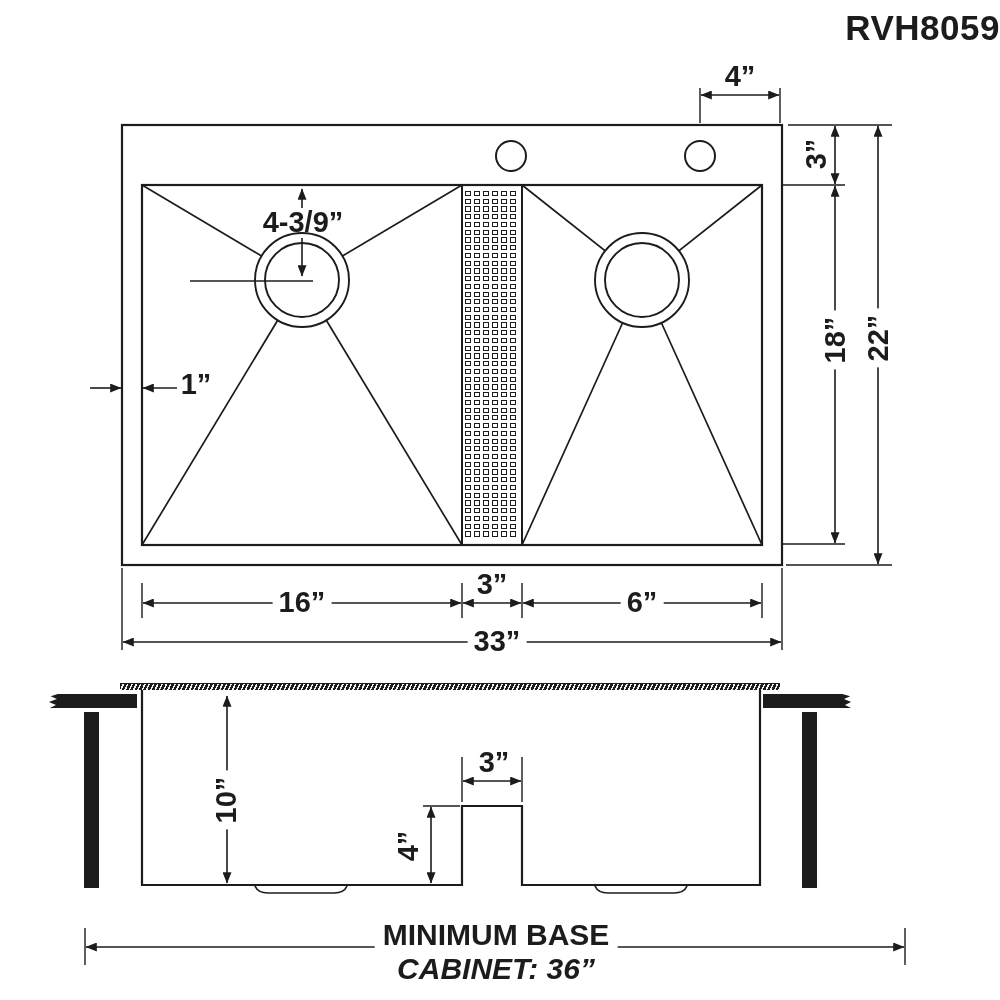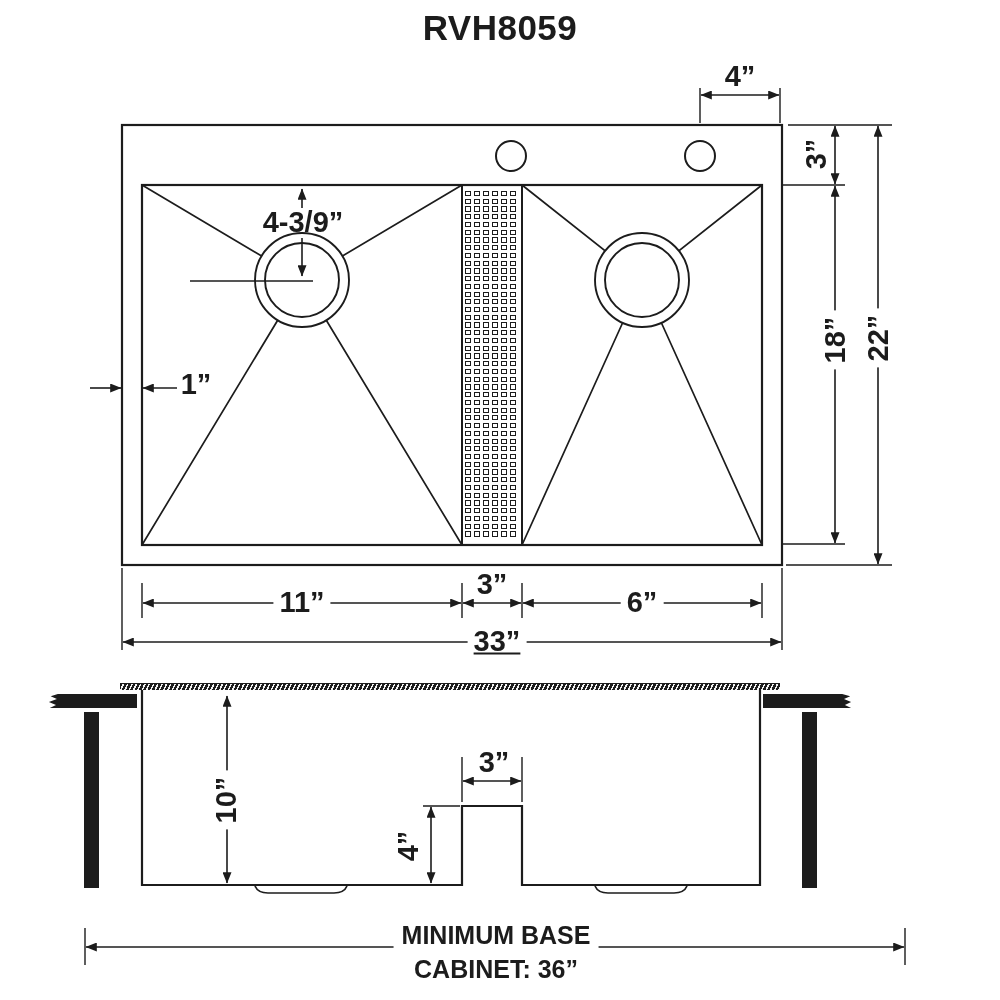--- a/index.html
+++ b/index.html
@@ -1,25 +1,25 @@
 <!DOCTYPE html>
 <html><head>
 <meta charset="utf-8">
 <style>
   html,body{margin:0;padding:0;background:#fff;}
   .canvas{position:relative;width:1000px;height:1000px;background:#fff;overflow:hidden;
           font-family:"Liberation Sans",sans-serif;color:#1c1c1c;}
   .draw{position:absolute;left:0;top:0;}
-  .title{position:absolute;left:0;right:0;top:8px;text-align:center;
+  .title{position:absolute;left:0;right:0;top:8px;text-align:right;
          font-size:35px;font-weight:bold;letter-spacing:.5px;}
   .dim{position:absolute;font-weight:bold;font-size:29px;line-height:1;white-space:nowrap;
        transform:translate(-50%,-50%);}
   .dim.bg{background:#fff;padding:0 6px;}
   .dim.v{transform:translate(-50%,-50%) rotate(-90deg);}
-  .note{position:absolute;font-weight:bold;font-size:25px;line-height:1;white-space:nowrap;
+  .note{position:absolute;font-weight:bold;font-size:30px;line-height:1;white-space:nowrap;
         transform:translate(-50%,-50%);background:#fff;padding:2px 8px;text-align:center;}
   
   .hatch{position:absolute;left:120px;top:683px;width:660px;height:7px;
          background:repeating-linear-gradient(115deg,#1c1c1c 0 2.4px,#f2f2f2 2.4px 3.9px);
          border-top:1.5px solid #1c1c1c;box-sizing:border-box;}
   .slab{position:absolute;top:694px;width:89px;height:14px;background:#1c1c1c;}
   .slab.l{left:48px;clip-path:polygon(11% 0,100% 0,100% 100%,2% 100%,9% 79%,1% 57%,10% 36%,3% 16%);}
   .slab.r{left:763px;clip-path:polygon(0 0,89% 0,98% 16%,91% 36%,99% 57%,92% 79%,99% 100%,0 100%);}
   .panel{position:absolute;top:712px;width:15px;height:176px;background:#1c1c1c;}
   .panel.l{left:84px;} .panel.r{left:802px;}
@@ -381,24 +381,24 @@
       <i></i>
       <i></i>
     </div>
 
   <div class="dim" style="left:740px;top:76px;">4”</div>
   <div class="dim v" style="left:816px;top:154px;">3”</div>
   <div class="dim v bg" style="left:835px;top:340px;">18”</div>
   <div class="dim v bg" style="left:878px;top:338px;">22”</div>
   <div class="dim" style="left:196px;top:384px;">1”</div>
   <div class="dim" style="left:303px;top:222px;">4-3/9”</div>
-  <div class="dim bg" style="left:302px;top:602px;">11”</div>
+  <div class="dim bg" style="left:302px;top:602px;">16”</div>
   <div class="dim" style="left:492px;top:584px;">3”</div>
   <div class="dim bg" style="left:642px;top:602px;">6”</div>
-  <div class="dim bg" style="left:497px;top:641px;text-decoration:underline;">33”</div>
+  <div class="dim bg" style="left:497px;top:641px;">33”</div>
 
   <div class="dim v bg" style="left:226px;top:800px;">10”</div>
   <div class="dim" style="left:494px;top:762px;">3”</div>
   <div class="dim v" style="left:408px;top:846px;">4”</div>
   <div class="note" style="left:496px;top:935px;">MINIMUM BASE</div>
-  <div class="note" style="left:496px;top:969px;">CABINET: 36”</div>
+  <div class="note" style="left:496px;top:969px;font-style:italic;">CABINET: 36”</div>
 
 </div>
 
 </body></html>

